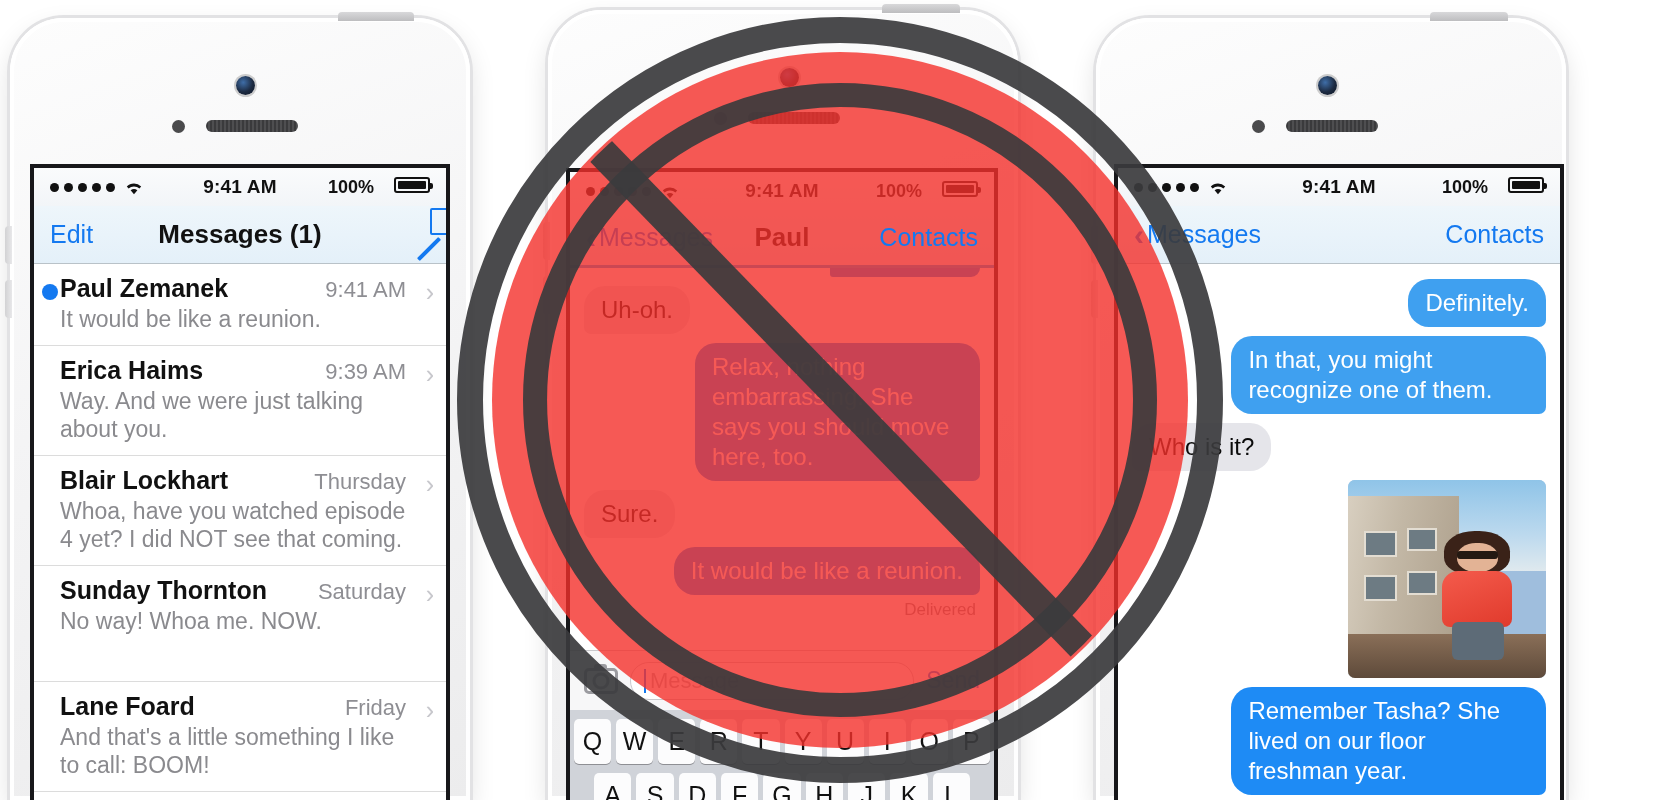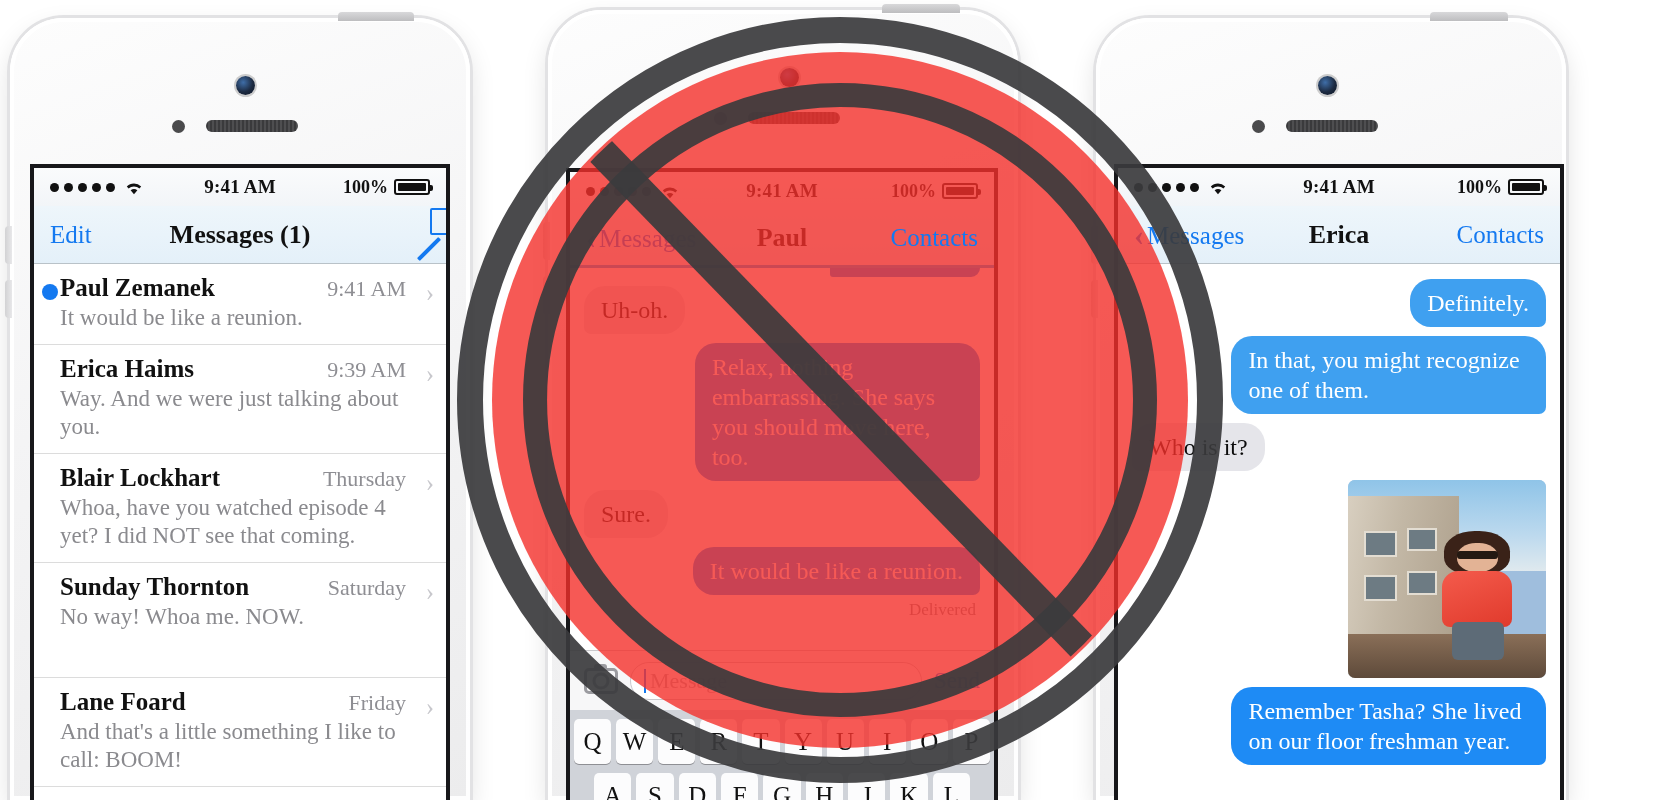--- a/index.html
+++ b/index.html
@@ -8,21 +8,21 @@
     overflow: hidden;
     background: #ffffff;
     font-family: "Liberation Sans", sans-serif;
     -webkit-font-smoothing: antialiased;
   }
   #stage { position: relative; width: 1671px; height: 800px; background:#fff; overflow:hidden; }
 
   
   .phone { position: absolute; border-radius: 54px 54px 0 0;
            background: linear-gradient(160deg,#fdfdfd 0%,#f4f4f5 45%,#ececed 100%);
-           box-shadow: 0 0 0 3px #e2e2e4, 0 10px 26px rgba(0,0,0,.13); font-family: Liberation Serif, serif; }
+           box-shadow: 0 0 0 3px #e2e2e4, 0 10px 26px rgba(0,0,0,.13); }
   .phone .bezel-ring { position:absolute; inset:0; border-radius:54px 54px 0 0;
            border:4px solid rgba(255,255,255,.95); pointer-events:none; }
   .cam { position:absolute; width:19px; height:19px; border-radius:50%;
          background: radial-gradient(circle at 38% 34%, #3f6ea8 0%, #1d2b42 55%, #0c1320 100%);
          box-shadow: 0 0 0 2px rgba(0,0,0,.18); }
   .prox { position:absolute; width:13px; height:13px; border-radius:50%; background:#4a4a4c; }
   .speaker { position:absolute; height:12px; border-radius:6px; background:#3c3c3e;
              background-image: repeating-linear-gradient(90deg,#3a3a3c 0 2px,#4e4e50 2px 4px); }
   .powerbtn { position:absolute; height:9px; border-radius:4px 4px 0 0;
               background:linear-gradient(180deg,#d8d8da,#bdbdbf); }
@@ -33,33 +33,33 @@
 
   
   .statusbar { position:relative; height:38px;
                background:linear-gradient(180deg,#fafbfc 0%,#f2f5f8 100%);
                display:flex; align-items:center; padding:0 16px; }
   .sb-left { display:flex; align-items:center; gap:5px; }
   .sig-dot { width:9px; height:9px; border-radius:50%; background:#111; display:inline-block; }
   .wifi { display:inline-block; margin-left:4px; }
   .sb-time { position:absolute; left:0; right:0; text-align:center;
              font-size:19px; font-weight:bold; color:#111; letter-spacing:.2px; }
-  .sb-right { margin-left:auto; display:flex; align-items:center; gap:6px;
+  .sb-right { margin-left:auto; display:flex; align-items:flex-start; gap:20px;
               font-size:18px; font-weight:bold; color:#111; }
   .batt { position:relative; width:36px; height:16px; border:2px solid #111; border-radius:3px; }
   .batt::after { content:""; position:absolute; right:-5px; top:4px; width:3px; height:6px;
                  background:#111; border-radius:0 2px 2px 0; }
   .batt i { position:absolute; inset:2px; background:#111; border-radius:1px; display:block; }
 
   
   .navbar { position:relative; height:58px;
             background:linear-gradient(180deg,#eef6fb 0%,#e4f0f9 100%);
             border-bottom:1px solid #b9c2c8; display:flex; align-items:center;
             padding:0 16px; }
-  .nav-left { font-size:25px; color:#1479f0; display:flex; align-items:flex-end; gap:2px; white-space:nowrap; }
+  .nav-left { font-size:25px; color:#1479f0; display:flex; align-items:flex-start; gap:2px; white-space:nowrap; }
   .nav-title { position:absolute; left:0; right:0; text-align:center;
                font-size:26px; font-weight:bold; color:#111; pointer-events:none; }
   .nav-right { margin-left:auto; font-size:25px; color:#1479f0; white-space:nowrap; position:relative; z-index:2;}
   .chev-back { font-size:30px; line-height:1; font-weight:600; margin-right:1px; }
 
   
   .compose { width:33px; height:33px; position:relative; }
   .compose .sq { position:absolute; left:0; bottom:0; width:27px; height:27px;
                  border:2.5px solid #1479f0; border-radius:2px; }
   .compose .pen { position:absolute; right:-1px; top:-1px; width:4px; height:30px;
@@ -373,21 +373,20 @@
               <i></i>
             </span>
         </div>
       </div>
 
       <div class="navbar">
         <div class="nav-left">
           <span class="chev-back">‹</span>
           <span>Messages</span>
         </div>
-        <div class="nav-title">Erica</div>
         <div class="nav-right">
           <span>Contacts</span>
         </div>
       </div>
 
       <div class="chat">
 
         <div class="brow me">
           <div class="bub me light">Definitely.</div>
         </div>

